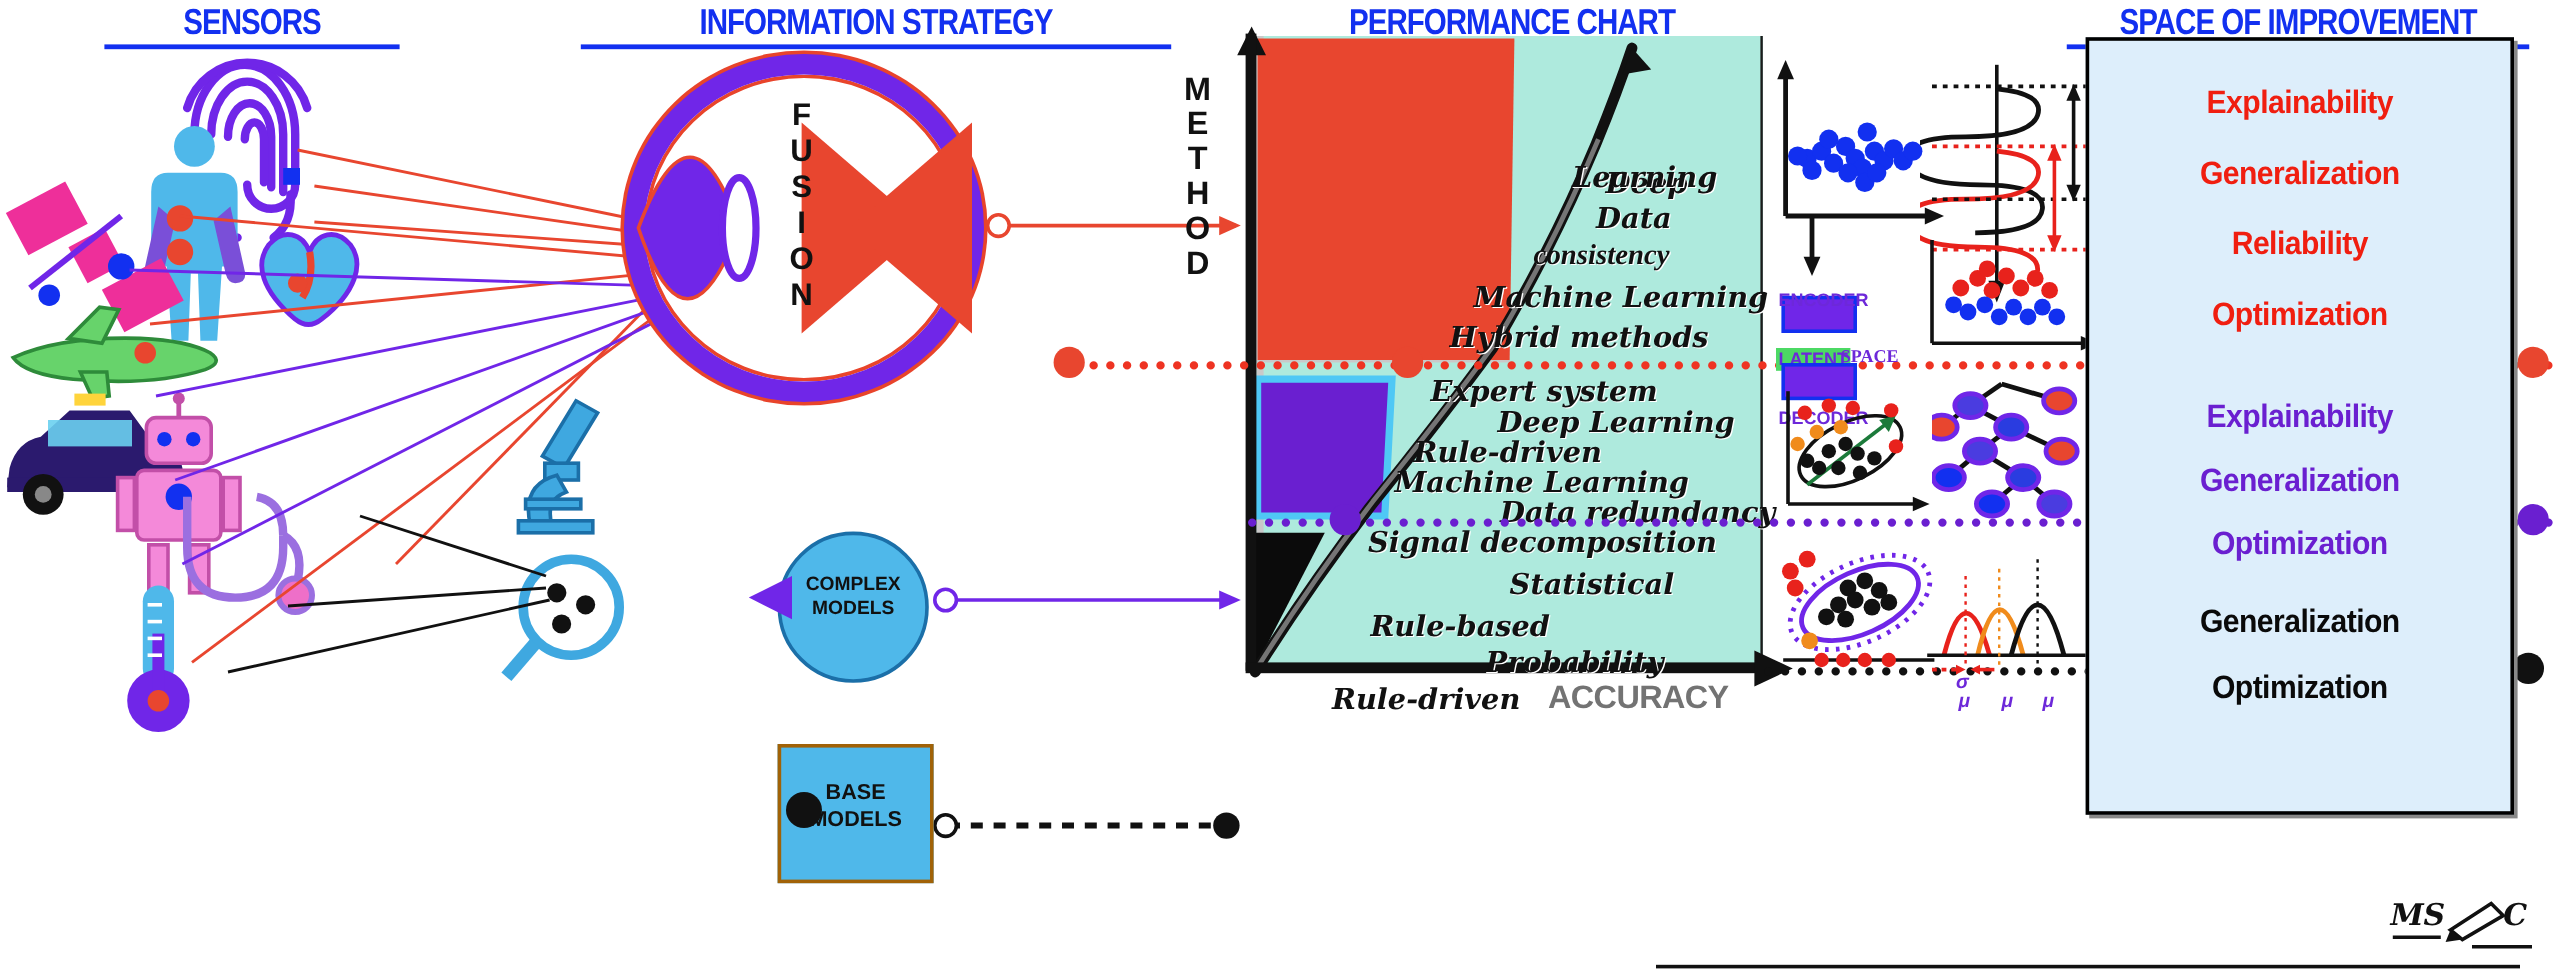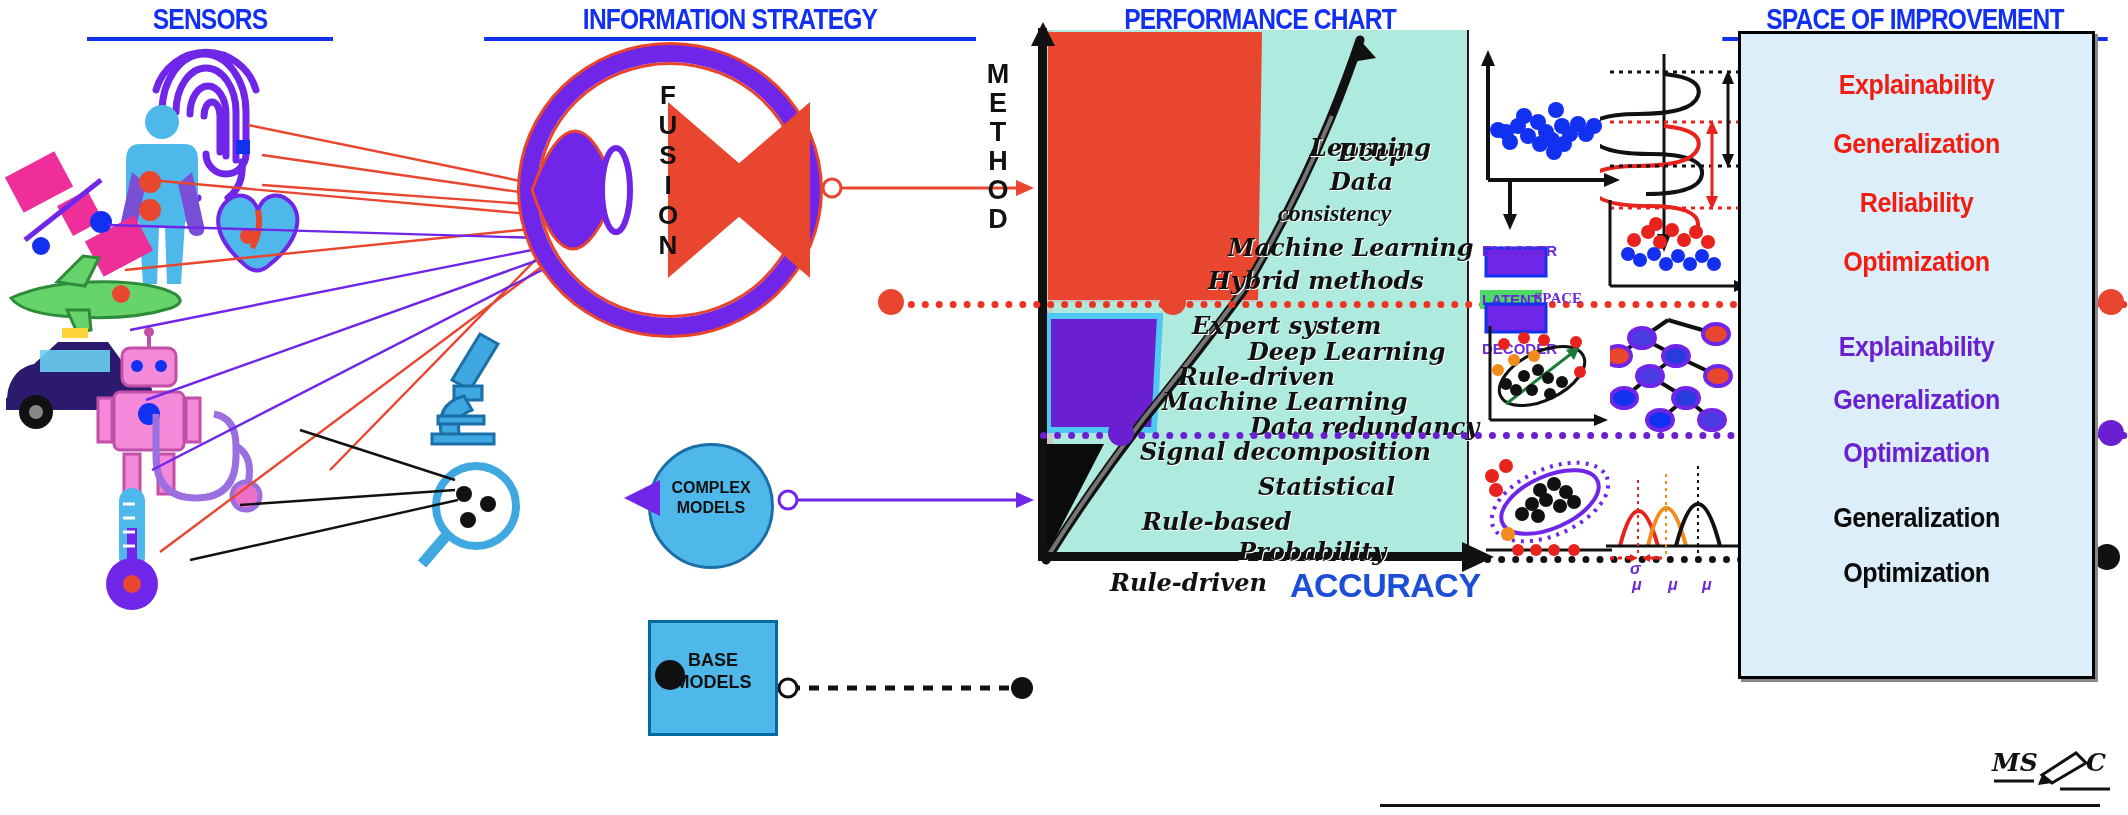--- a/index.html
+++ b/index.html
@@ -30,21 +30,21 @@
   .imp-black{color:#0a0a0a;}
   .chart-teal{position:absolute;left:1045px;top:30px;width:424px;height:525px;
               background:#aeeadd;border-right:2px solid #1b1b1b;box-sizing:border-box;}
   .axis-v{position:absolute;left:1038px;top:28px;width:9px;height:531px;background:#111;}
   .axis-h{position:absolute;left:1038px;top:552px;width:432px;height:9px;background:#111;}
   .axis-shadow-v{position:absolute;left:1047px;top:30px;width:6px;height:527px;background:#c9c9c9;}
 
   .lbl-method{position:absolute;left:978px;top:60px;width:40px;
               font-weight:bold;font-size:27px;line-height:29px;color:#111;text-align:center;}
   .lbl-accuracy{position:absolute;left:1290px;top:566px;font-weight:bold;
-                font-size:34px;color:#1d4ed8;letter-spacing:-0.5px;}
+                font-size:27px;color:#737373;letter-spacing:-0.5px;}
 
   
   .chart-text{position:absolute;color:#111;font-style:italic;font-weight:bold;
               font-family:"DejaVu Serif",serif;font-size:24px;white-space:nowrap;
               text-shadow:1px 1px 0 #fff;}
 
   
   .dotline{position:absolute;height:0;border-top:7px dotted;}
   .dotdash-red{border-color:#ee3322;}
   .dotdash-purple{border-color:#6a1fd0;}
@@ -56,21 +56,21 @@
              border-radius:50%;border:17px solid #7026e8;box-sizing:border-box;
              box-shadow:0 0 0 3px #e8442b, inset 0 0 0 3px #e8442b;background:#fff;}
   .fusion-word{position:absolute;left:645px;top:80px;width:46px;color:#111;
                font-weight:bold;font-size:26px;line-height:30px;text-align:center;}
 
   .circ-complex{position:absolute;left:648px;top:443px;width:120px;height:120px;
                 border-radius:50%;background:#4fb8ea;border:3px solid #1b6fa8;}
   .circ-complex span{display:block;padding-top:32px;text-align:center;
         font-weight:bold;font-size:16px;color:#111;line-height:20px;}
   .box-base{position:absolute;left:648px;top:620px;width:124px;height:110px;
-            background:#4fb8ea;border:3px solid #0369a1;}
+            background:#4fb8ea;border:3px solid #a16207;}
   .box-base span{display:block;padding-top:26px;text-align:center;
         font-weight:bold;font-size:18px;color:#111;line-height:22px;}
 
   .mini-lbl{position:absolute;font-weight:bold;font-size:15px;color:#6d28d9;}
   .base-rule{position:absolute;left:1380px;bottom:8px;width:720px;height:3px;background:#111;}
 </style>
 </head>
 <body>
 
 <div class="sec-title" style="left:60px;top:2px;width:300px;">SENSORS</div>

